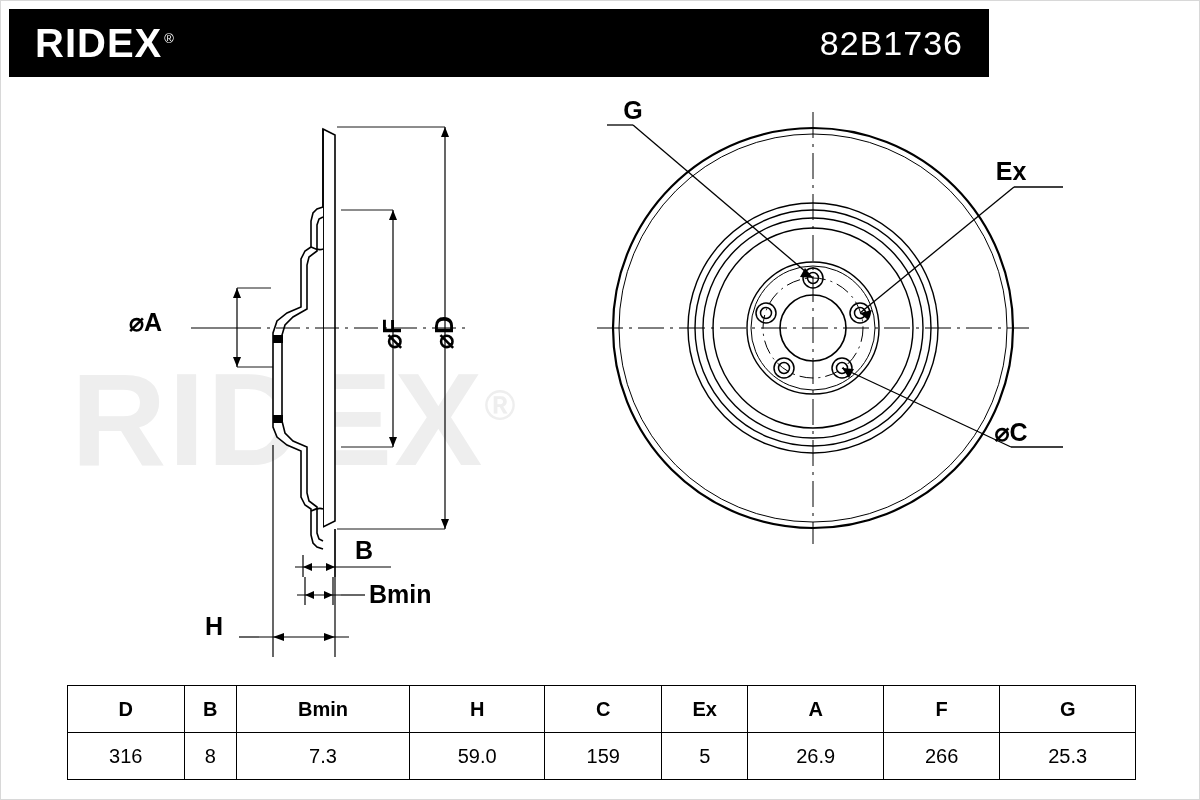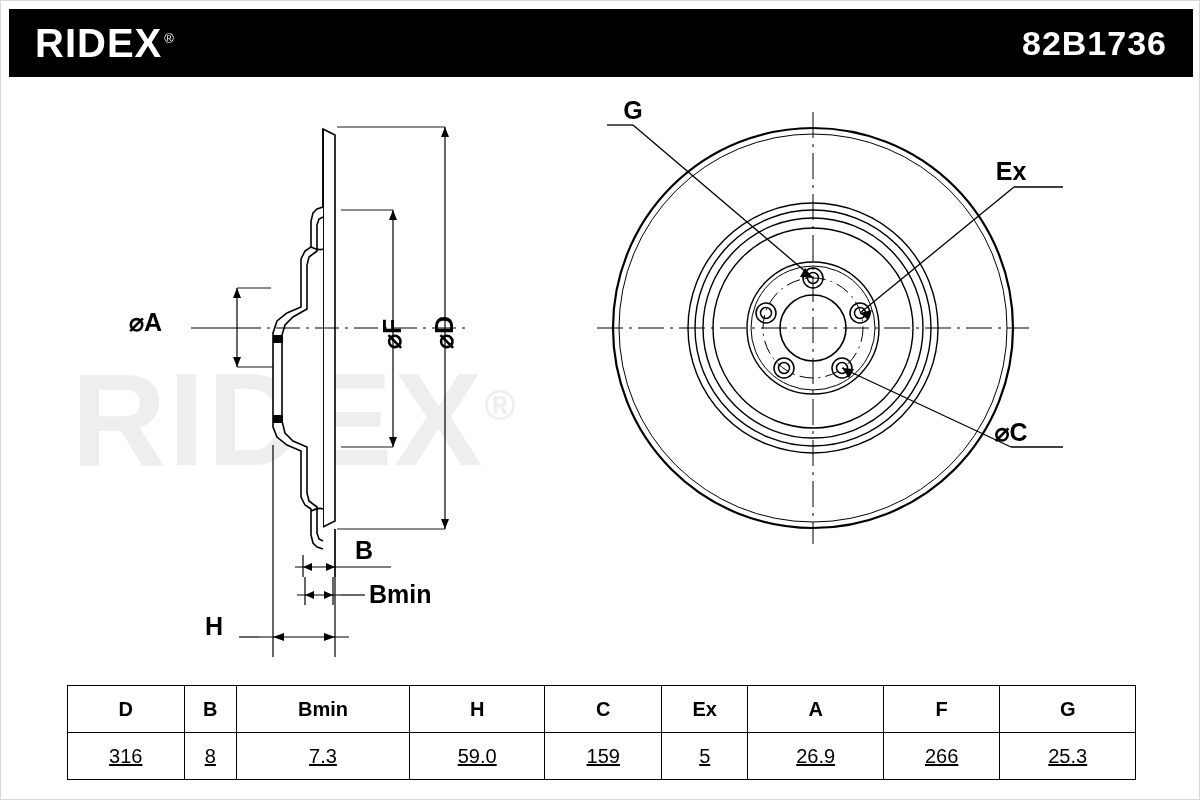--- a/index.html
+++ b/index.html
@@ -21,21 +21,21 @@
     background: #ffffff;
     box-sizing: border-box;
     border: 1px solid #d8d8d8;
   }
 
   
   .header {
     position: absolute;
     left: 8px;
     top: 8px;
-    width: 1184px;
+    width: 980px;
     height: 68px;
     background: #000000;
     display: flex;
     align-items: center;
     justify-content: space-between;
     padding: 0 26px;
     box-sizing: border-box;
   }
   .brand {
     color: #ffffff;
@@ -48,21 +48,21 @@
   }
   .brand .reg {
     font-size: 13px;
     vertical-align: super;
     font-weight: normal;
     margin-left: 2px;
   }
   .part-number {
     color: #ffffff;
     font-size: 34px;
-    font-weight: bold;
+    font-weight: normal;
     letter-spacing: 1px;
   }
 
   
   .watermark {
     position: absolute;
     left: 70px;
     top: 330px;
     width: 1070px;
     height: 150px;
@@ -106,21 +106,20 @@
     padding: 0;
     height: 46px;
     font-weight: normal;
   }
   .spec-table thead th {
     font-weight: bold;
     font-size: 20px;
   }
   .spec-table tbody td {
     font-size: 20px;
-    text-decoration: underline;
   }
 </style>
 </head>
 <body>
 
 <div class="page">
 
   <div class="header">
     <div class="brand"><span>RIDEX</span><span class="reg">®</span></div>
     <div class="part-number">82B1736</div>

